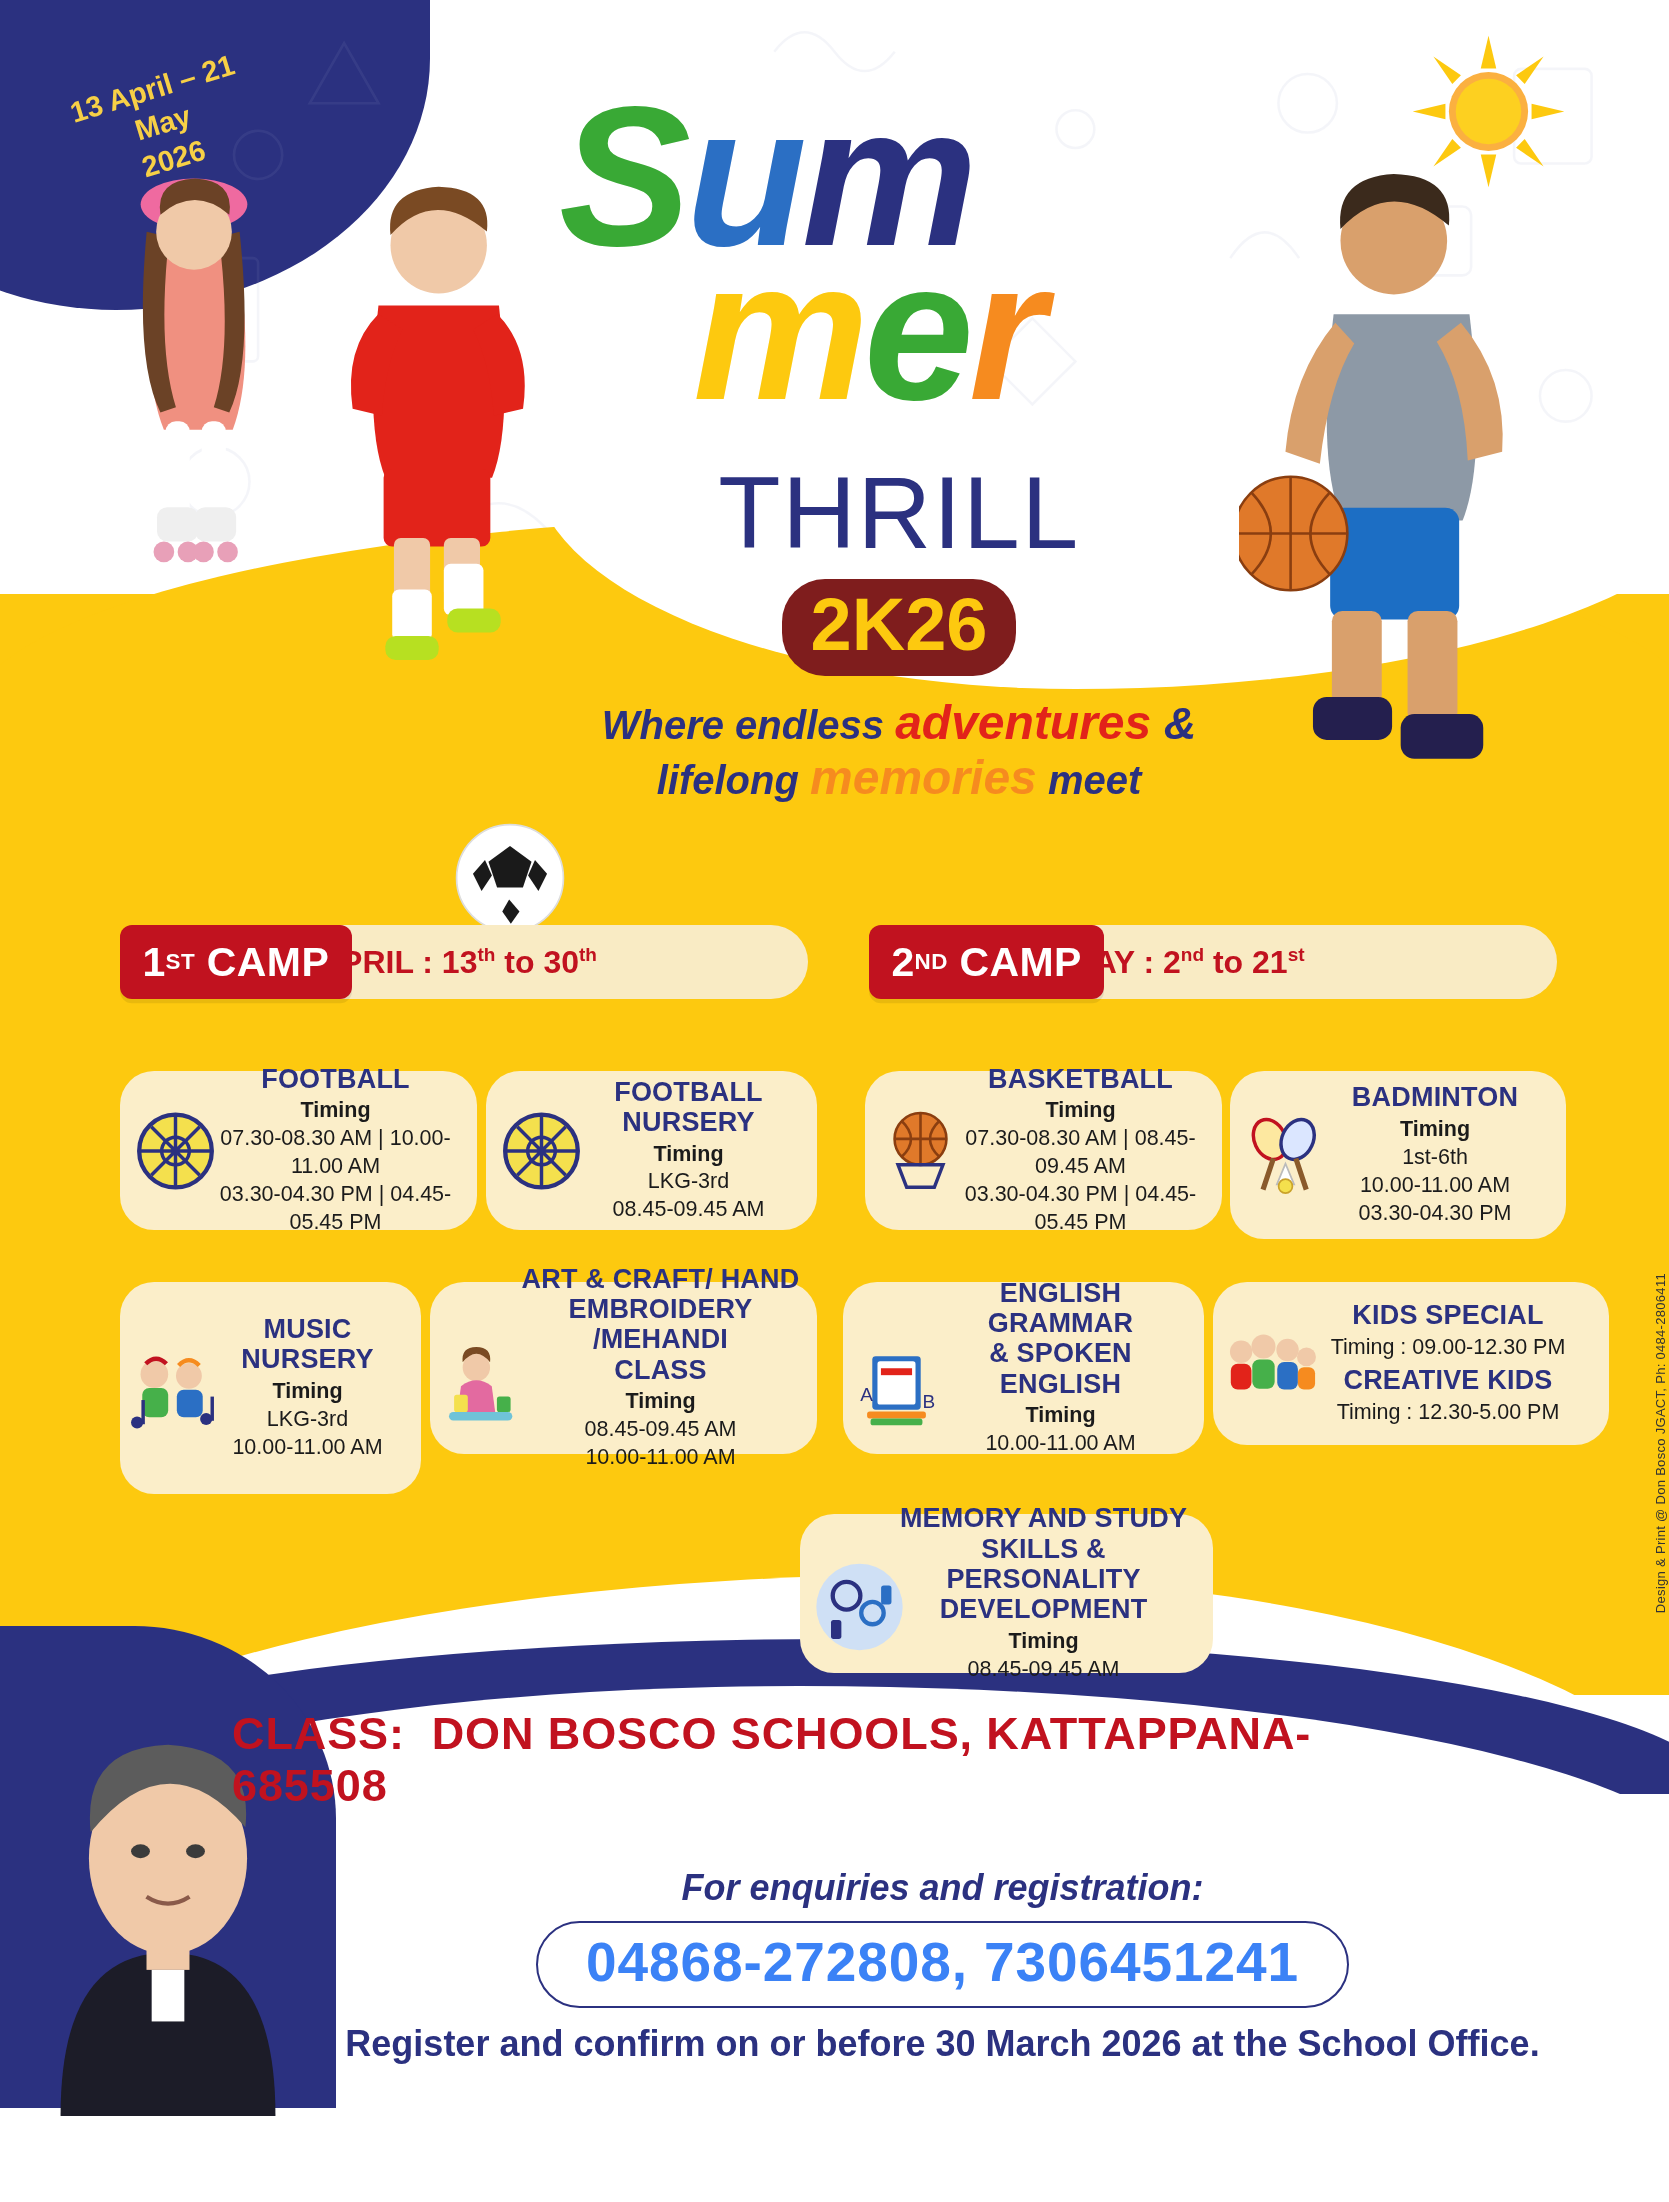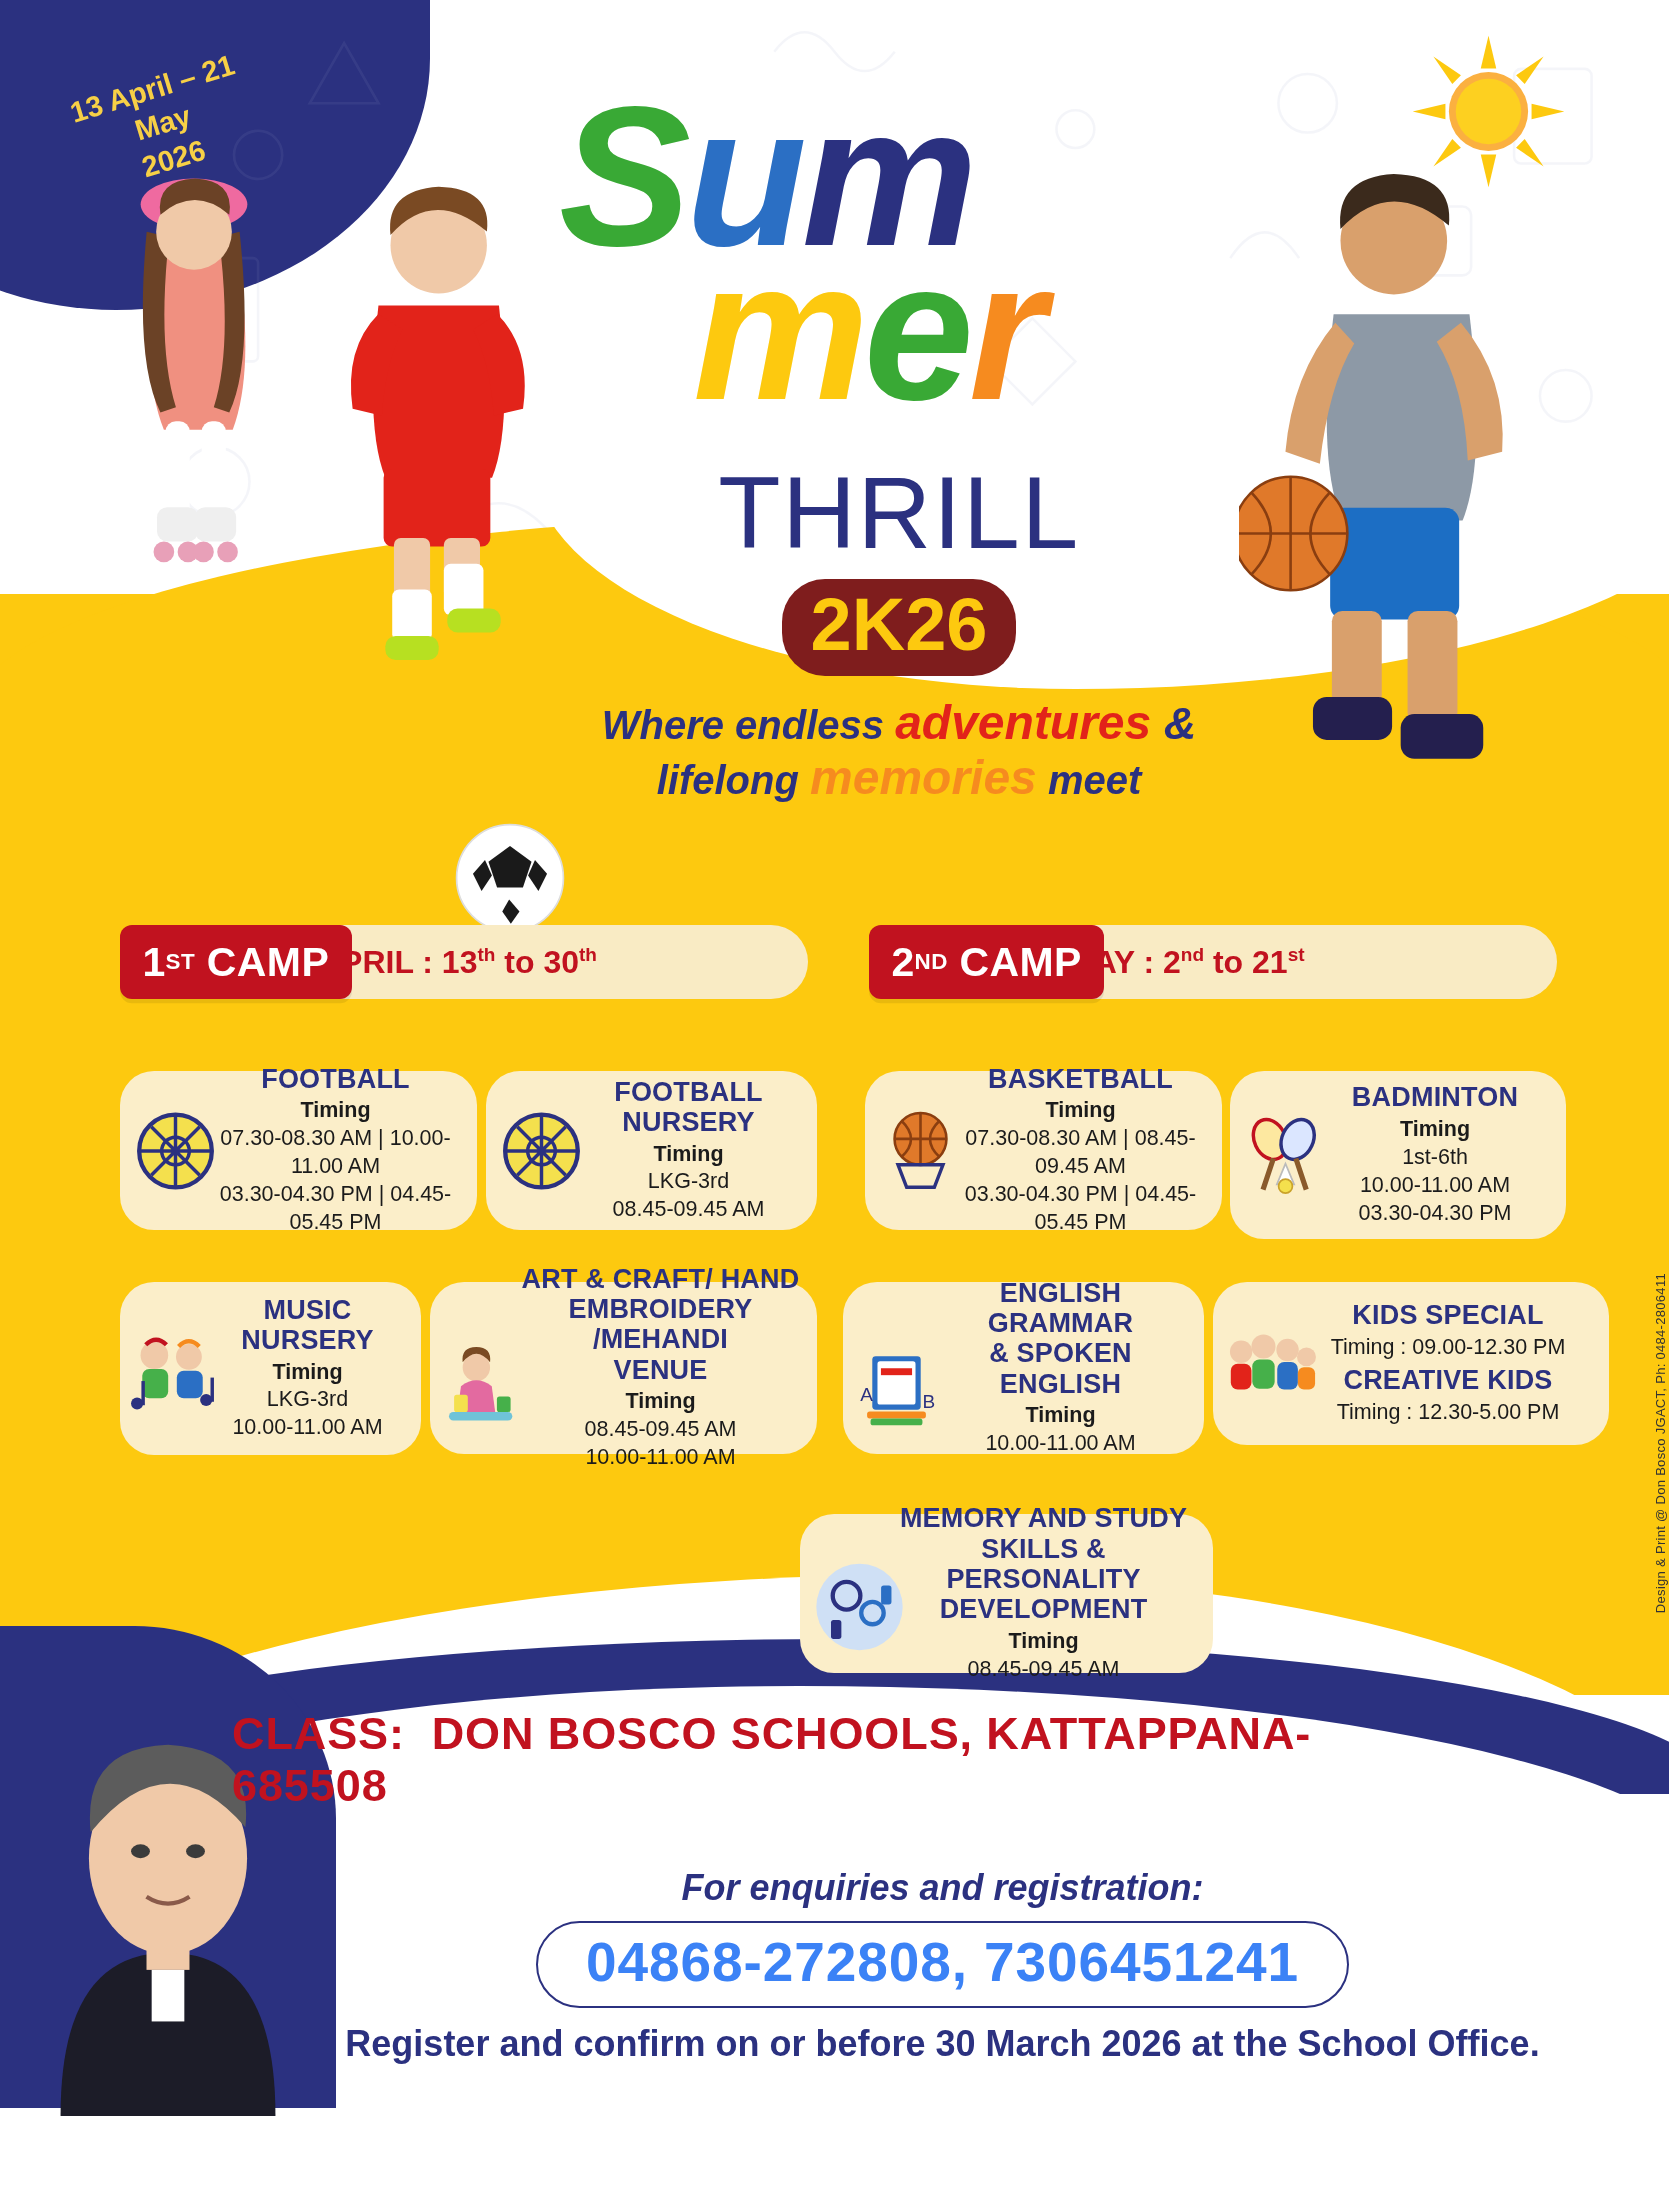--- a/index.html
+++ b/index.html
@@ -584,21 +584,21 @@
       <div class="title">BADMINTON</div>
       <div class="sub">
         <div class="lbl">Timing</div>
         <div>1st-6th</div>
         <div>10.00-11.00 AM</div>
         <div>03.30-04.30 PM</div>
       </div>
     </div>
   </div>
 
-  <div class="card icon-pad" style="left:120px; top:1282px; width:301px; height:173px;">
+  <div class="card icon-pad" style="left:120px; top:1282px; width:301px; height:212px;">
     <div class="icon" style="left:5.2px;">
       <svg width="95" height="95" viewBox="0 0 110 110">
         <circle cx="34" cy="32" r="16" fill="#f0c9a8"></circle>
         <rect x="20" y="48" width="30" height="34" rx="8" fill="#46b04a"></rect>
         <circle cx="74" cy="34" r="15" fill="#f0c9a8"></circle>
         <rect x="60" y="50" width="30" height="32" rx="8" fill="#2b6fc4"></rect>
         <path d="M24 20 q12 -12 24 0" stroke="#c1121f" stroke-width="5" fill="none"></path>
         <path d="M62 22 q12 -12 24 0" stroke="#f68b1f" stroke-width="5" fill="none"></path>
         <g fill="#2b3180">
           <circle cx="14" cy="88" r="7"></circle>
@@ -626,21 +626,21 @@
         <path d="M30 22 q16 -20 32 0 q2 -18 -16 -18 q-18 0 -16 18z" fill="#7a4a23"></path>
         <path d="M28 50 q18 -14 36 0 l4 30 h-44z" fill="#e36aa0"></path>
         <rect x="14" y="80" width="74" height="10" rx="5" fill="#6fc3d8"></rect>
         <rect x="20" y="60" width="16" height="20" rx="3" fill="#f4e04d"></rect>
         <rect x="70" y="62" width="16" height="18" rx="3" fill="#46b04a"></rect>
       </svg>
     </div>
     <div class="body">
       <div class="title">ART &amp; CRAFT/ HAND</div>
       <div class="title">EMBROIDERY /MEHANDI</div>
-      <div class="title">VENUE</div>
+      <div class="title">CLASS</div>
       <div class="sub">
         <div class="lbl">Timing</div>
         <div>08.45-09.45 AM</div>
         <div>10.00-11.00 AM</div>
       </div>
     </div>
   </div>
 
   <div class="card icon-pad" style="left:843px; top:1282px; width:361px; height:172px;">
     <div class="icon" style="left:12px; top:62%;">

